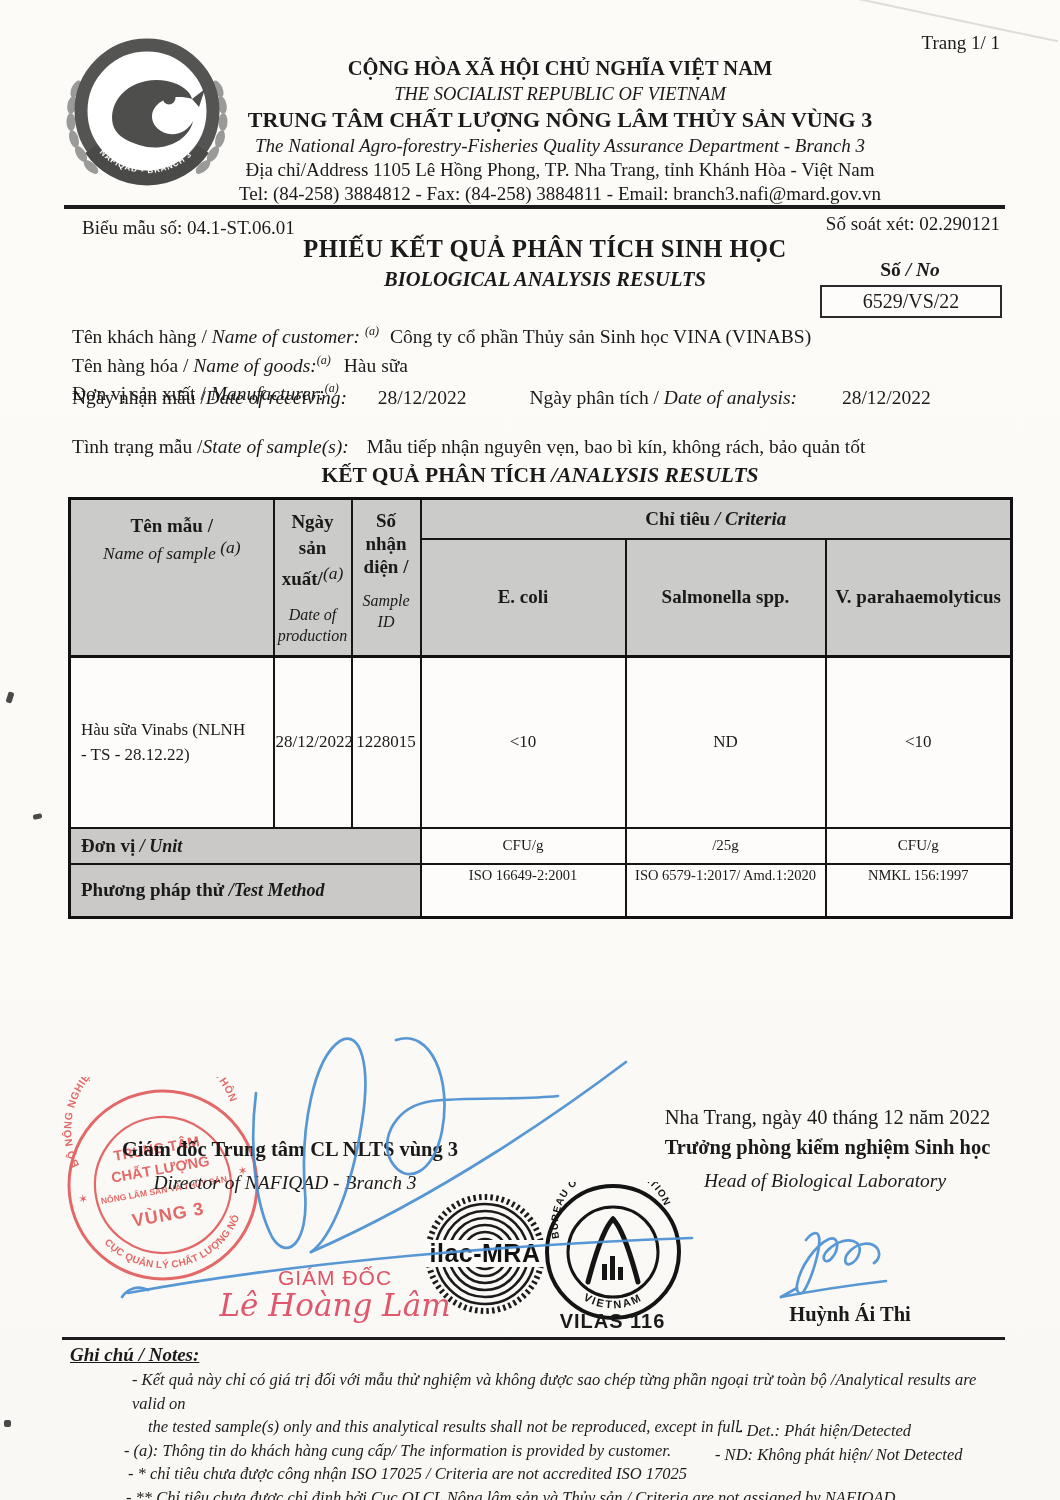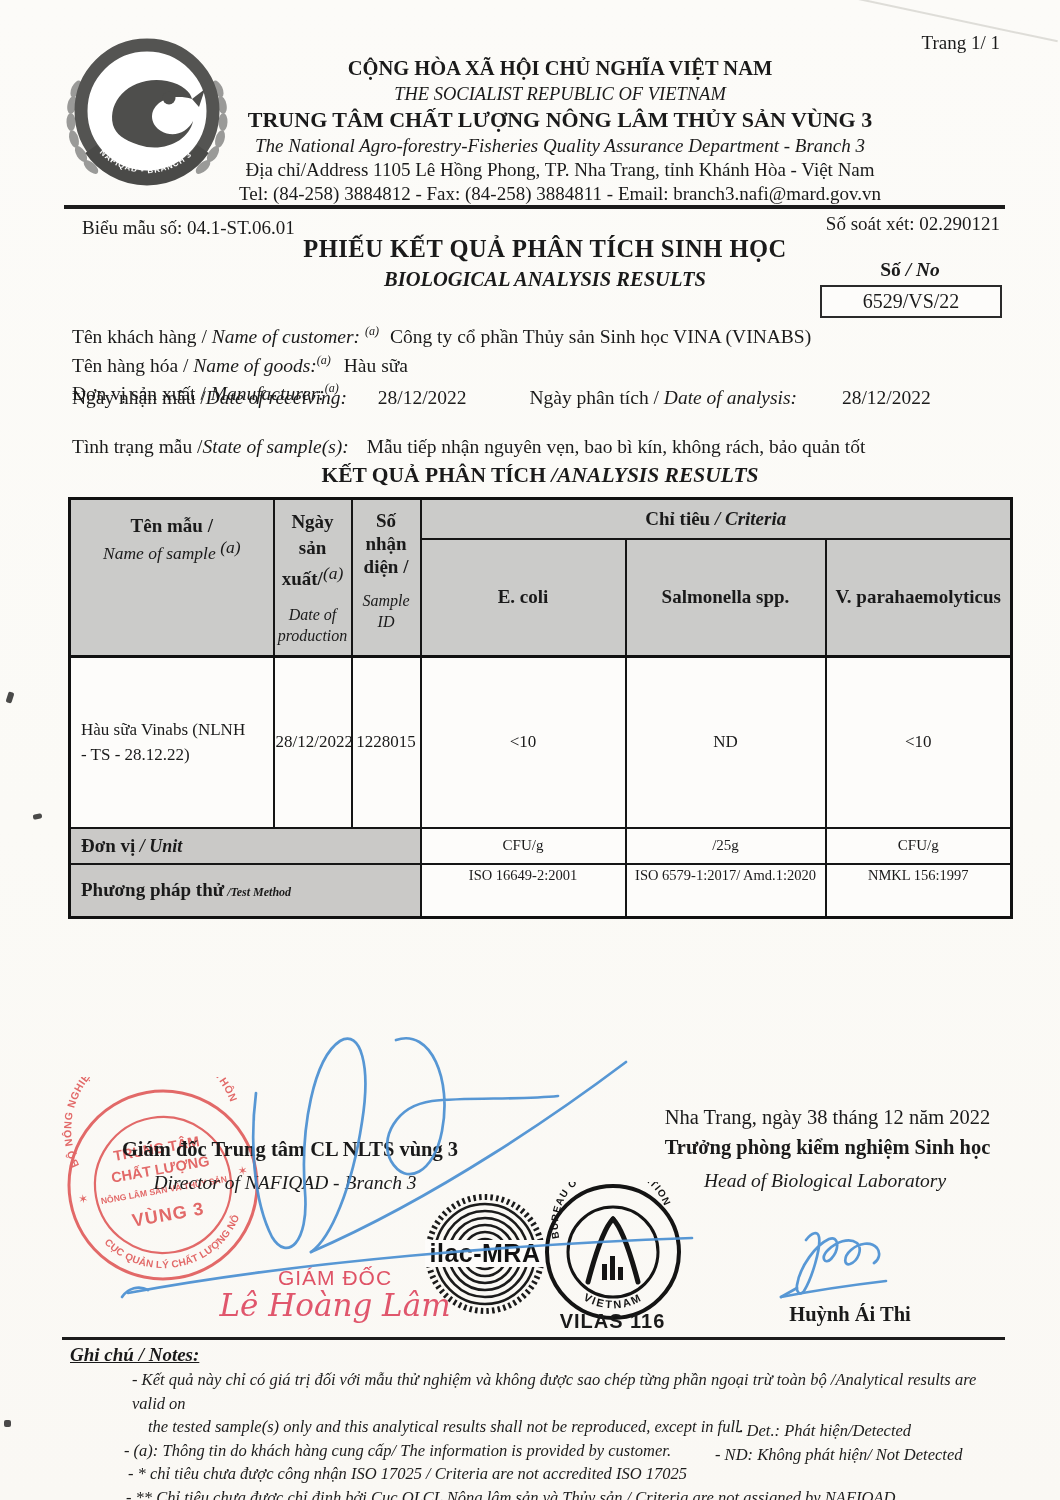--- a/index.html
+++ b/index.html
@@ -177,21 +177,21 @@
       <tr style="height:36px;">
         <td class="glabel" colspan="3" style="padding-left:10px;">
           <span class="b" style="font-size:19px;">Đơn vị</span><span class="bi" style="font-size:18px;"> / Unit</span>
         </td>
         <td class="val" style="font-size:15px;">CFU/g</td>
         <td class="val" style="font-size:15px;">/25g</td>
         <td class="val" style="font-size:15px;">CFU/g</td>
       </tr>
       <tr style="height:54px;">
         <td class="glabel" colspan="3" style="padding-left:10px;">
-          <span class="b" style="font-size:19px;">Phương pháp thử</span><span class="bi" style="font-size:12px;"> /Test Method</span>
+          <span class="b" style="font-size:19px;">Phương pháp thử</span><span class="bi" style="font-size:18px;"> /Test Method</span>
         </td>
         <td class="val" style="vertical-align:top;font-size:14.5px;padding-top:2px;">ISO 16649-2:2001</td>
         <td class="val" style="vertical-align:top;font-size:14.5px;padding-top:2px;">ISO 6579-1:2017/ Amd.1:2020</td>
         <td class="val" style="vertical-align:top;font-size:14.5px;padding-top:2px;border-radius:7px;">NMKL 156:1997</td>
       </tr>
     </tbody>
       </table>
   </div>
 
   <div class="abs" style="left:55px;top:1077px;opacity:.82;">
@@ -263,21 +263,21 @@
       </g>
       <g fill="#141414">
         <rect x="-11" y="12" width="5" height="16"></rect>
         <rect x="-3" y="4" width="5" height="24"></rect>
         <rect x="5" y="15" width="5" height="13"></rect>
       </g>
     </svg>
   </div>
   <div class="abs ctr b" style="left:540px;top:1310px;width:145px;font-size:20px;font-family:'Liberation Sans',sans-serif;letter-spacing:1px;">VILAS 116</div>
 
-  <div class="abs ctr" style="left:655px;top:1106px;width:345px;font-size:20.5px;">Nha Trang, ngày 38 tháng 12 năm 2022</div>
+  <div class="abs ctr" style="left:655px;top:1106px;width:345px;font-size:20.5px;">Nha Trang, ngày 40 tháng 12 năm 2022</div>
   <div class="abs ctr b" style="left:655px;top:1136px;width:345px;font-size:20.5px;">Trưởng phòng kiểm nghiệm Sinh học</div>
   <div class="abs ctr it" style="left:655px;top:1170px;width:340px;font-size:19.5px;">Head of Biological Laboratory</div>
   <div class="abs ctr b" style="left:700px;top:1303px;width:300px;font-size:20.5px;">Huỳnh Ái Thi</div>
 
   <svg class="abs" style="left:0;top:0;pointer-events:none;" width="1060" height="1500" viewBox="0 0 1060 1500">
     <g class="sig-blue">
       <path d="M 256,1093 C 250,1140 253,1200 272,1237 C 287,1262 309,1243 305,1192 C 300,1128 314,1058 340,1041 C 361,1029 371,1066 362,1122 C 352,1188 331,1238 311,1252"></path>
       <path d="M 396,1040 C 431,1028 452,1080 442,1131 C 434,1173 406,1187 391,1161 C 379,1138 396,1106 432,1101 C 466,1097 520,1100 558,1096"></path>
       <path d="M 311,1252 C 440,1196 565,1108 626,1062"></path>
       <path d="M 128,1293 C 300,1261 520,1244 692,1238"></path>

